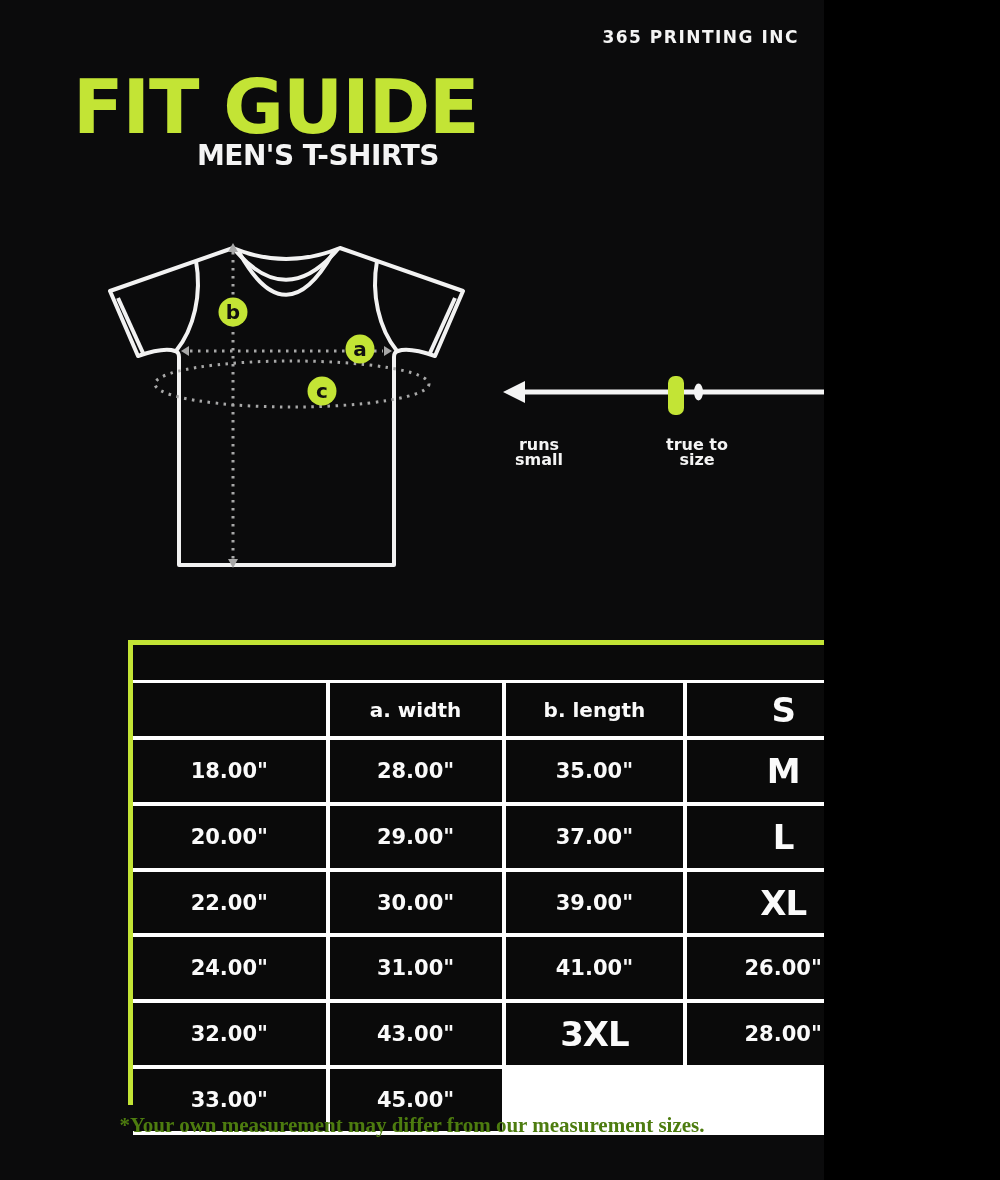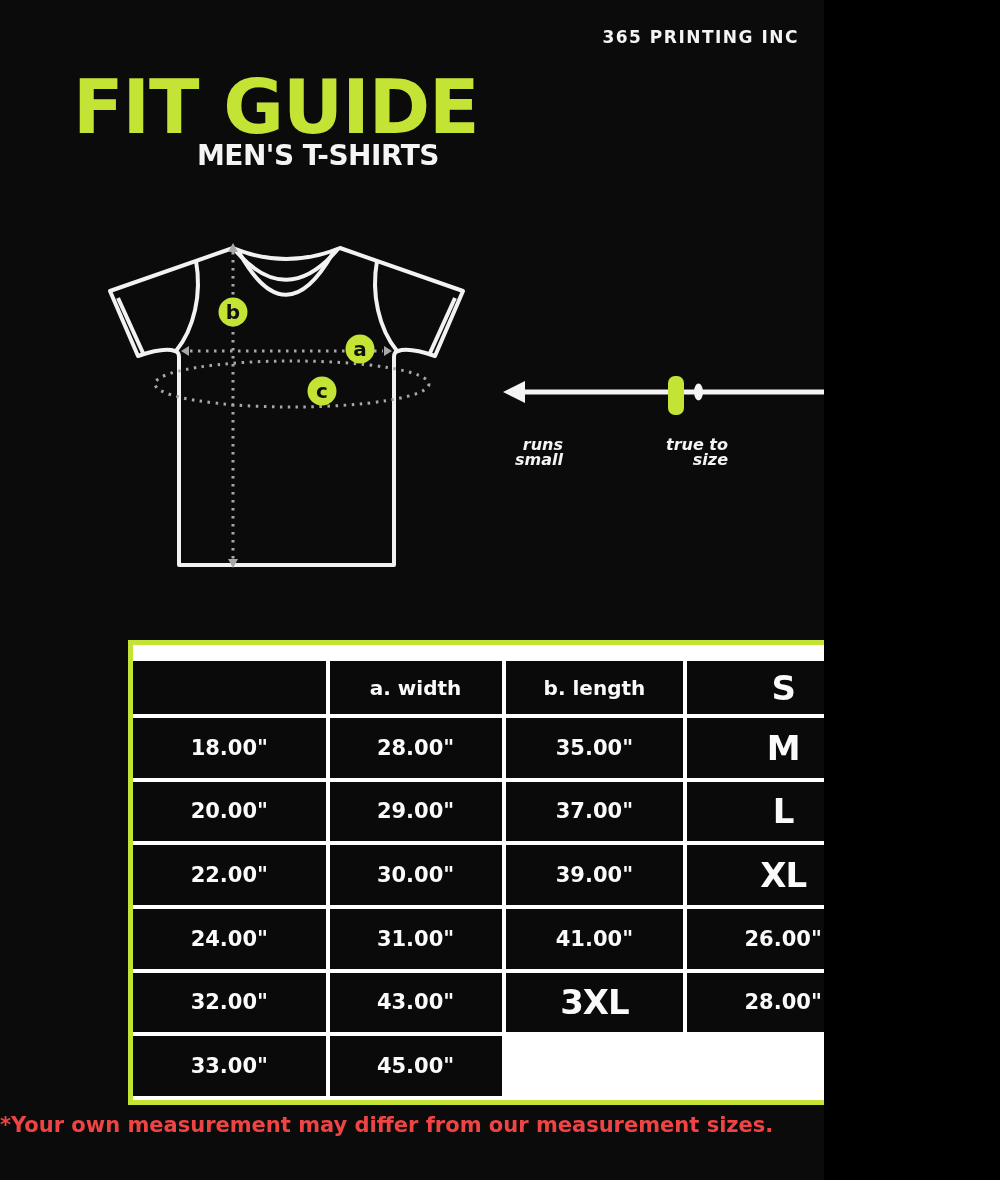--- a/index.html
+++ b/index.html
@@ -9,37 +9,38 @@
     font-family:"DejaVu Sans","Liberation Sans",sans-serif;font-weight:700;
   }
   .brand{position:absolute;top:27px;right:25px;font-size:17px;letter-spacing:1.5px;color:#f4f4f4;}
   .title{position:absolute;left:61px;top:55px;margin:12px;font-size:74px;line-height:80px;
          letter-spacing:-1px;color:#c3e435;}
   .subtitle{position:absolute;left:61px;top:139px;width:378px;text-align:right;
             font-size:28px;letter-spacing:-0.5px;color:#f4f4f4;}
   .shirt{position:absolute;left:100px;top:234px;width:375px;height:345px;}
   .scale{position:absolute;left:498px;top:335px;width:420px;height:140px;}
   .scale-label{position:absolute;top:102px;font-size:16px;line-height:15px;
-               text-align:right;white-space:pre-line;transform:translateX(-50%);color:#f4f4f4;font-style:italic;}
+               text-align:center;white-space:pre-line;transform:translateX(-50%);color:#f4f4f4;}
   .scale-label.l{left:41px;} .scale-label.c{left:199px;} .scale-label.r{left:385px;}
   .size-table{
     position:absolute;left:128px;top:640px;width:760px;height:465px;box-sizing:border-box;
     border:5px solid #c3e435;background:#0a0a0a;
   }
   .grid{
     width:100%;height:100%;box-sizing:border-box;background:#fff;
-    padding:16px 4px 4px 0;display:grid;gap:4px;
+    padding:3px 4px 4px 0;display:grid;gap:4px;
     grid-template-columns:195fr 174fr 180fr 194fr;
     grid-template-rows:53px repeat(6,1fr);
+    margin-top:35px;
   }
   .cell{background:#0a0a0a;display:flex;align-items:center;justify-content:center;color:#fafafa;}
   .head-cell{font-size:20px;}
   .size-cell{font-size:34px;letter-spacing:-1px;}
   .val-cell{font-size:21px;}
-  .footnote{position:absolute;left:0;right:0;top:1113px;font-size:21px;color:#ef4444;}
+  .footnote{position:absolute;left:0;right:0;top:1113px;text-align:center;font-size:21px;color:#4d7c0f;font-family:Liberation Serif, serif;}
 </style>
 </head>
 <body>
 
 <div class="page">
 
   <div class="brand">365 PRINTING INC</div>
   <h1 class="title">FIT GUIDE</h1>
   <div class="subtitle">MEN'S T-SHIRTS</div>
 

